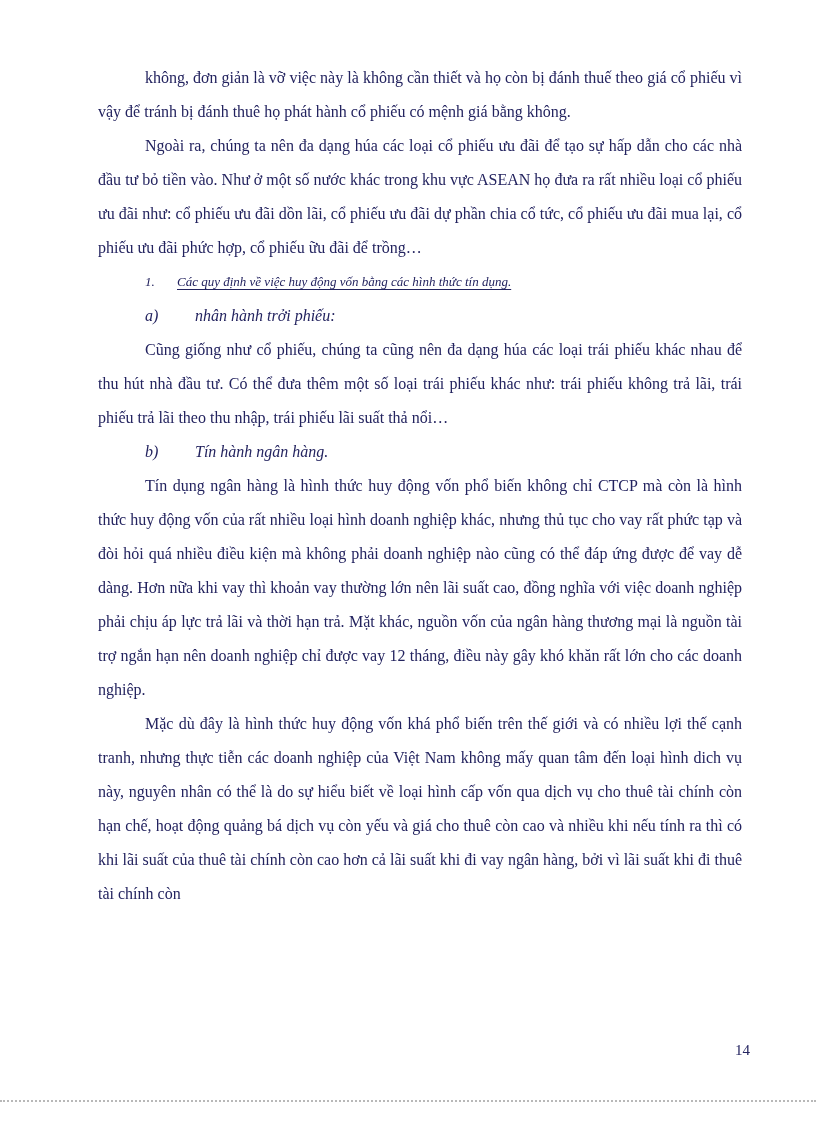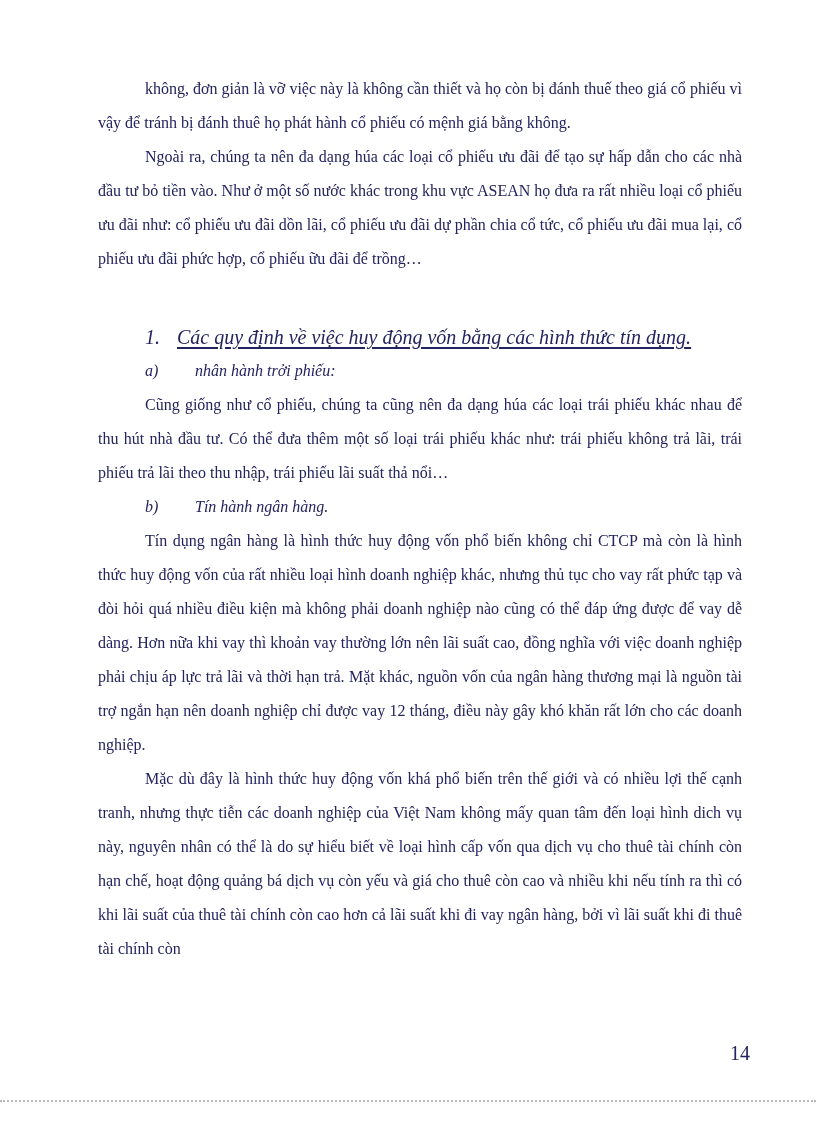--- a/index.html
+++ b/index.html
@@ -10,38 +10,37 @@
     height: 1123px;
     margin: 0 auto;
     background: #ffffff;
     font-family: "Liberation Serif", "DejaVu Serif", serif;
     color: #23235f;
     overflow: hidden;
   }
   .content {
     position: absolute;
     left: 98px;
-    top: 72px;
+    top: 61px;
     width: 644px;
   }
   p.body {
     font-size: 16px;
     line-height: 34px;
     text-align: justify;
     text-indent: 47px;
     color: #23235f;
   }
   p.heading {
-    font-size: 20px;
+    font-size: 13px;
     line-height: 34px;
     text-indent: 47px;
     font-style: italic;
     color: #23235f;
     white-space: nowrap;
-    margin-top: 44px;
   }
   p.heading .hnum {
     display: inline-block;
     width: 32px;
     text-indent: 0;
   }
   p.heading .htext {
     text-decoration: underline;
     text-underline-offset: 3px;
   }
@@ -54,21 +53,21 @@
   }
   p.subitem .slabel {
     display: inline-block;
     width: 50px;
     text-indent: 0;
   }
   .page-number {
     position: absolute;
     top: 1042px;
     right: 66px;
-    font-size: 20px;
+    font-size: 15px;
     color: #23235f;
   }
   .bottom-rule {
     position: absolute;
     top: 1100px;
     left: 0;
     width: 100%;
     border-top: 2px dotted #b8b8b8;
   }
 </style>

